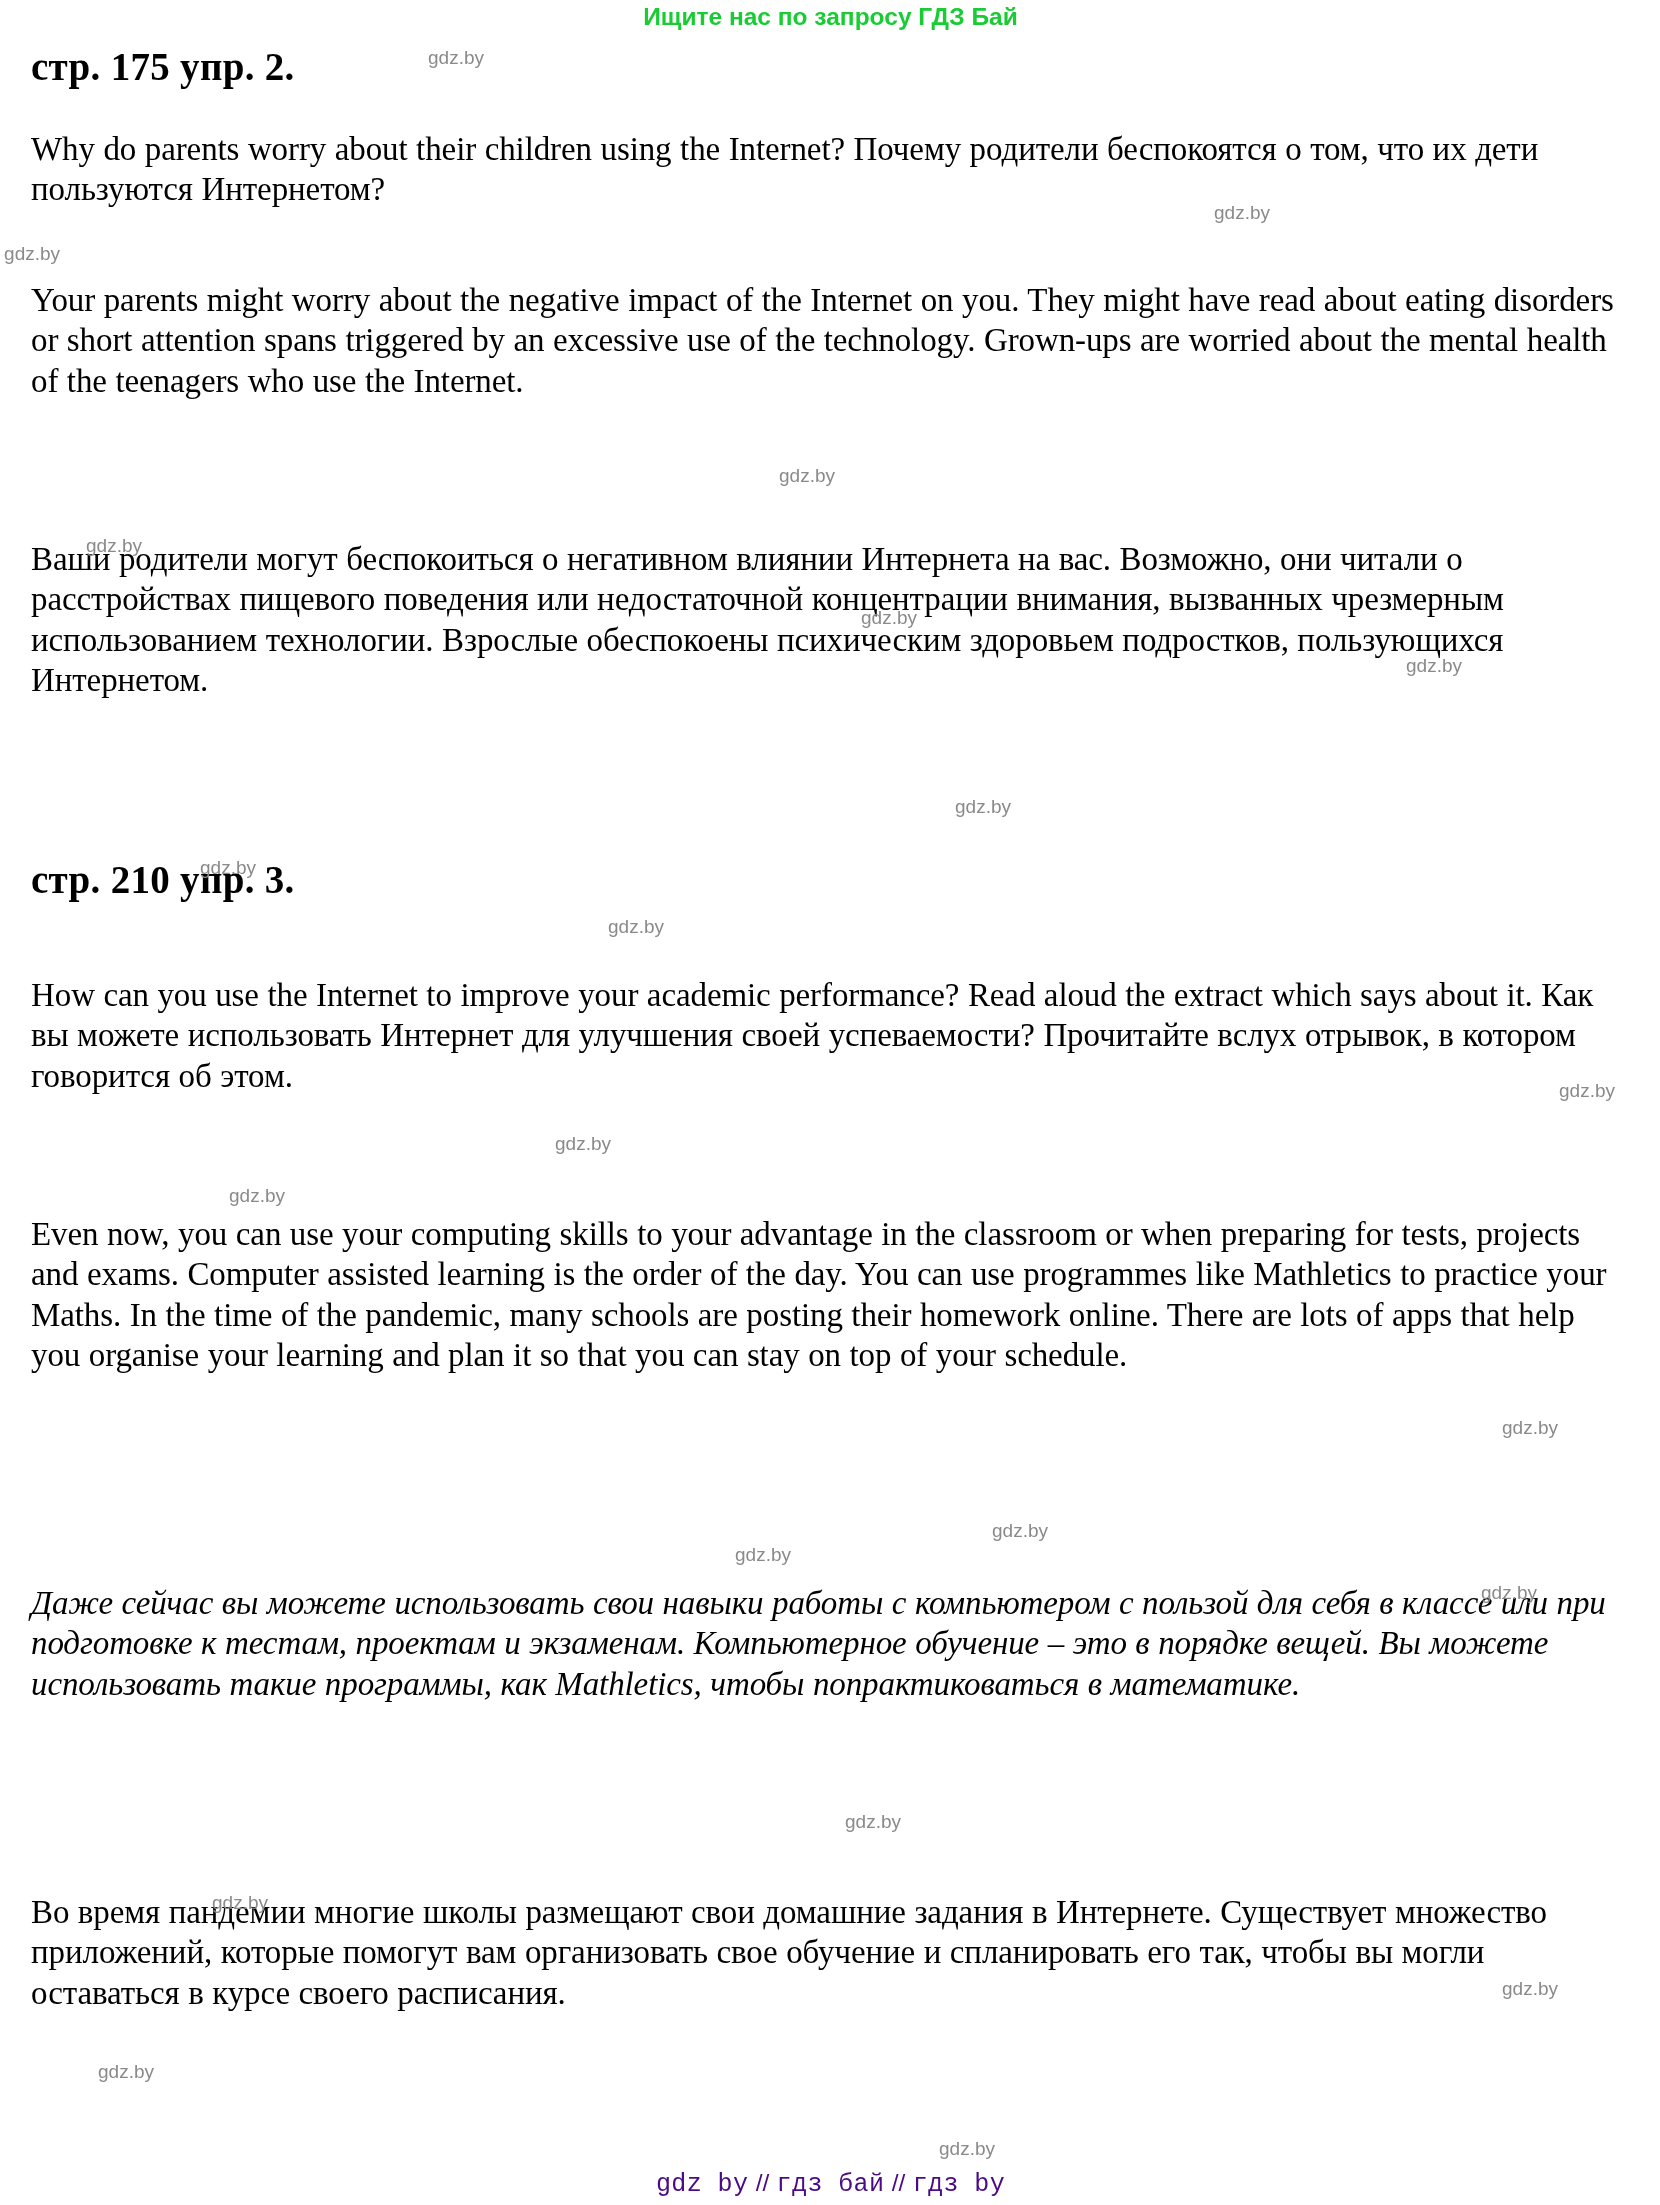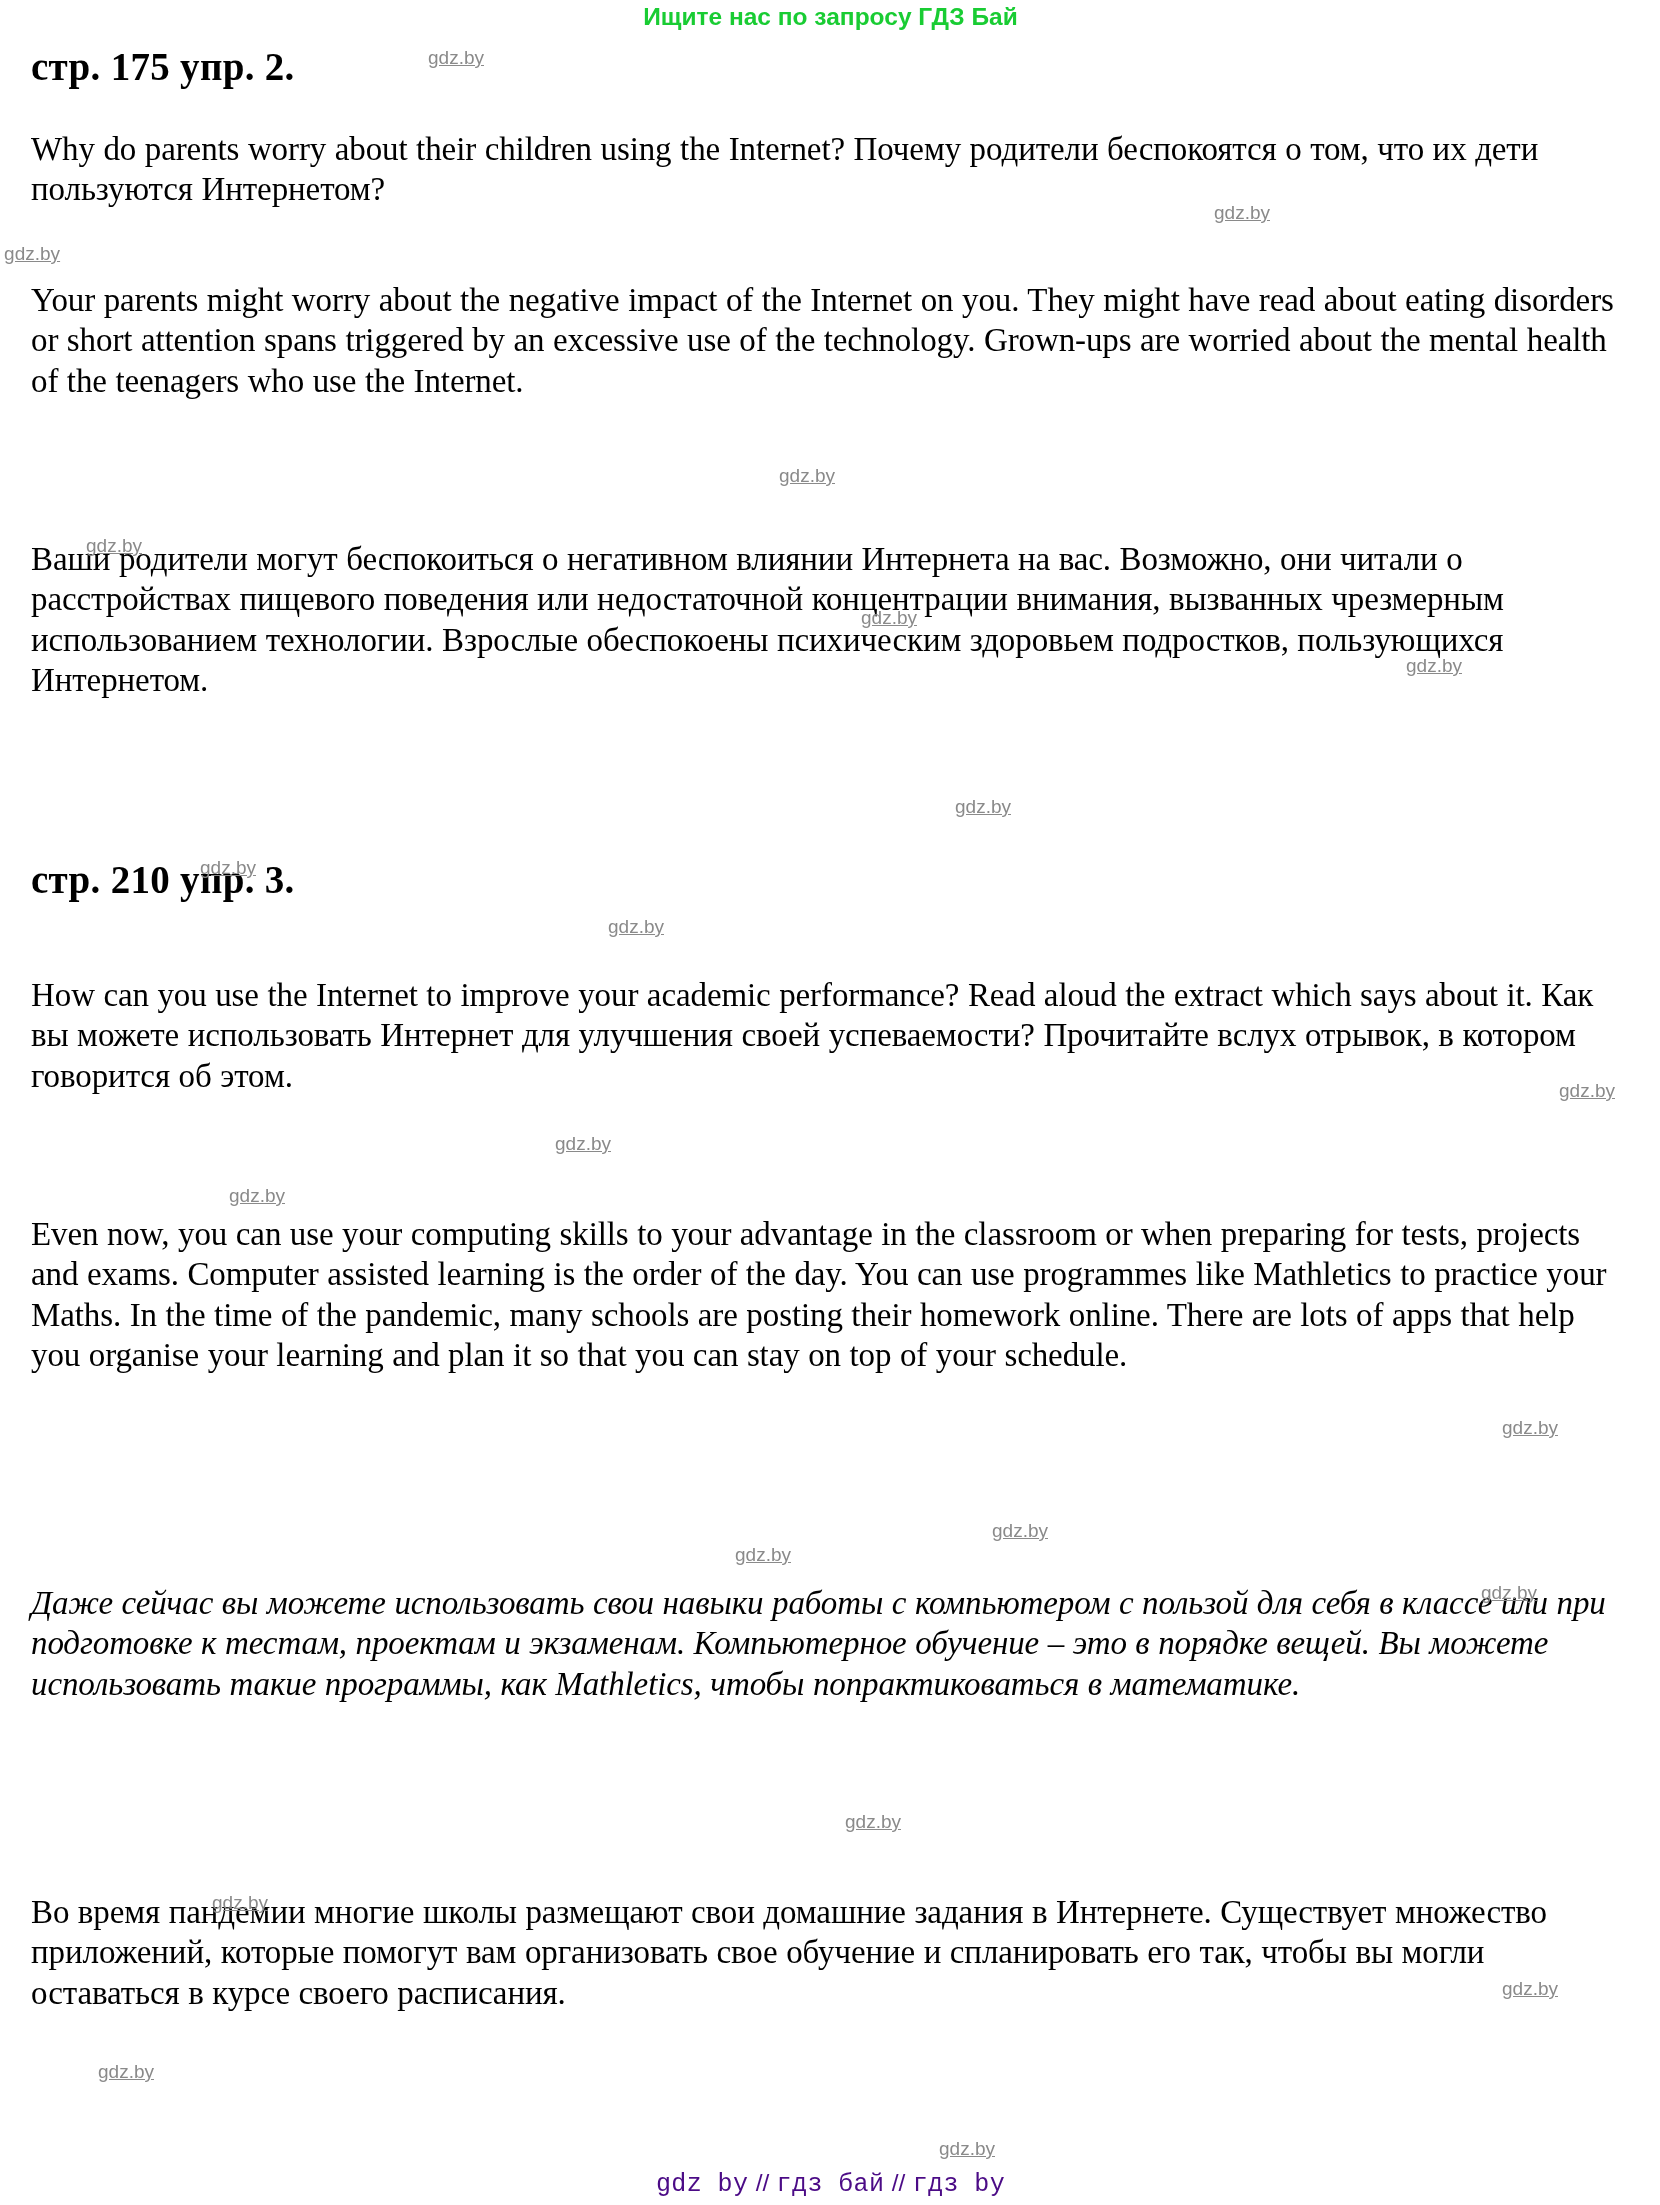--- a/index.html
+++ b/index.html
@@ -75,21 +75,20 @@
   .wm {
     position: absolute;
     font-family: "Liberation Sans", "DejaVu Sans", sans-serif;
     font-size: 19px;
     font-weight: 400;
     color: #8a8a8a;
     white-space: nowrap;
     z-index: 4;
     pointer-events: none;
     line-height: 21px;
-    text-decoration: underline;
   }
 
   
   .footer-links {
     position: absolute;
     left: 0;
     bottom: 6.5px;
     width: 1661px;
     text-align: center;
     z-index: 6;

